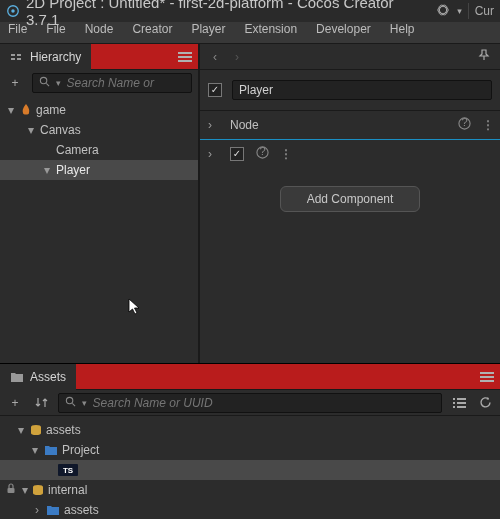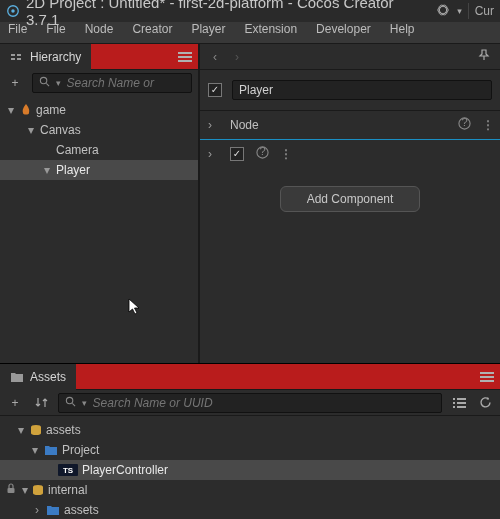--- a/index.html
+++ b/index.html
@@ -271,21 +271,20 @@
       <span class="folder-ico">
         <svg width="14" height="11" viewBox="0 0 14 11">
             <path d="M1 1 L5 1 L6 2 L13 2 L13 10 L1 10 Z" fill="#3b7bc4"></path>
           </svg>
       </span>
       <span>Project</span>
     </div>
     <div class="tree-row sel">
       <span class="ind" style="width:48px;"></span>
       <span class="ts-ico">TS</span>
-      <span>PlayerController</span>
     </div>
     <div class="tree-row">
       <span class="lock">
         <svg width="10" height="11" viewBox="0 0 10 11">
             <rect x="1.5" y="5" width="7" height="5" rx="1" fill="#888"></rect>
             <path d="M3 5 L3 3 A2 2 0 0 1 7 3 L7 5" fill="none" stroke="#888" stroke-width="1.2"></path>
           </svg>
       </span>
       <span class="caret" style="width:6px;">▾</span>
       <span class="db-ico">

